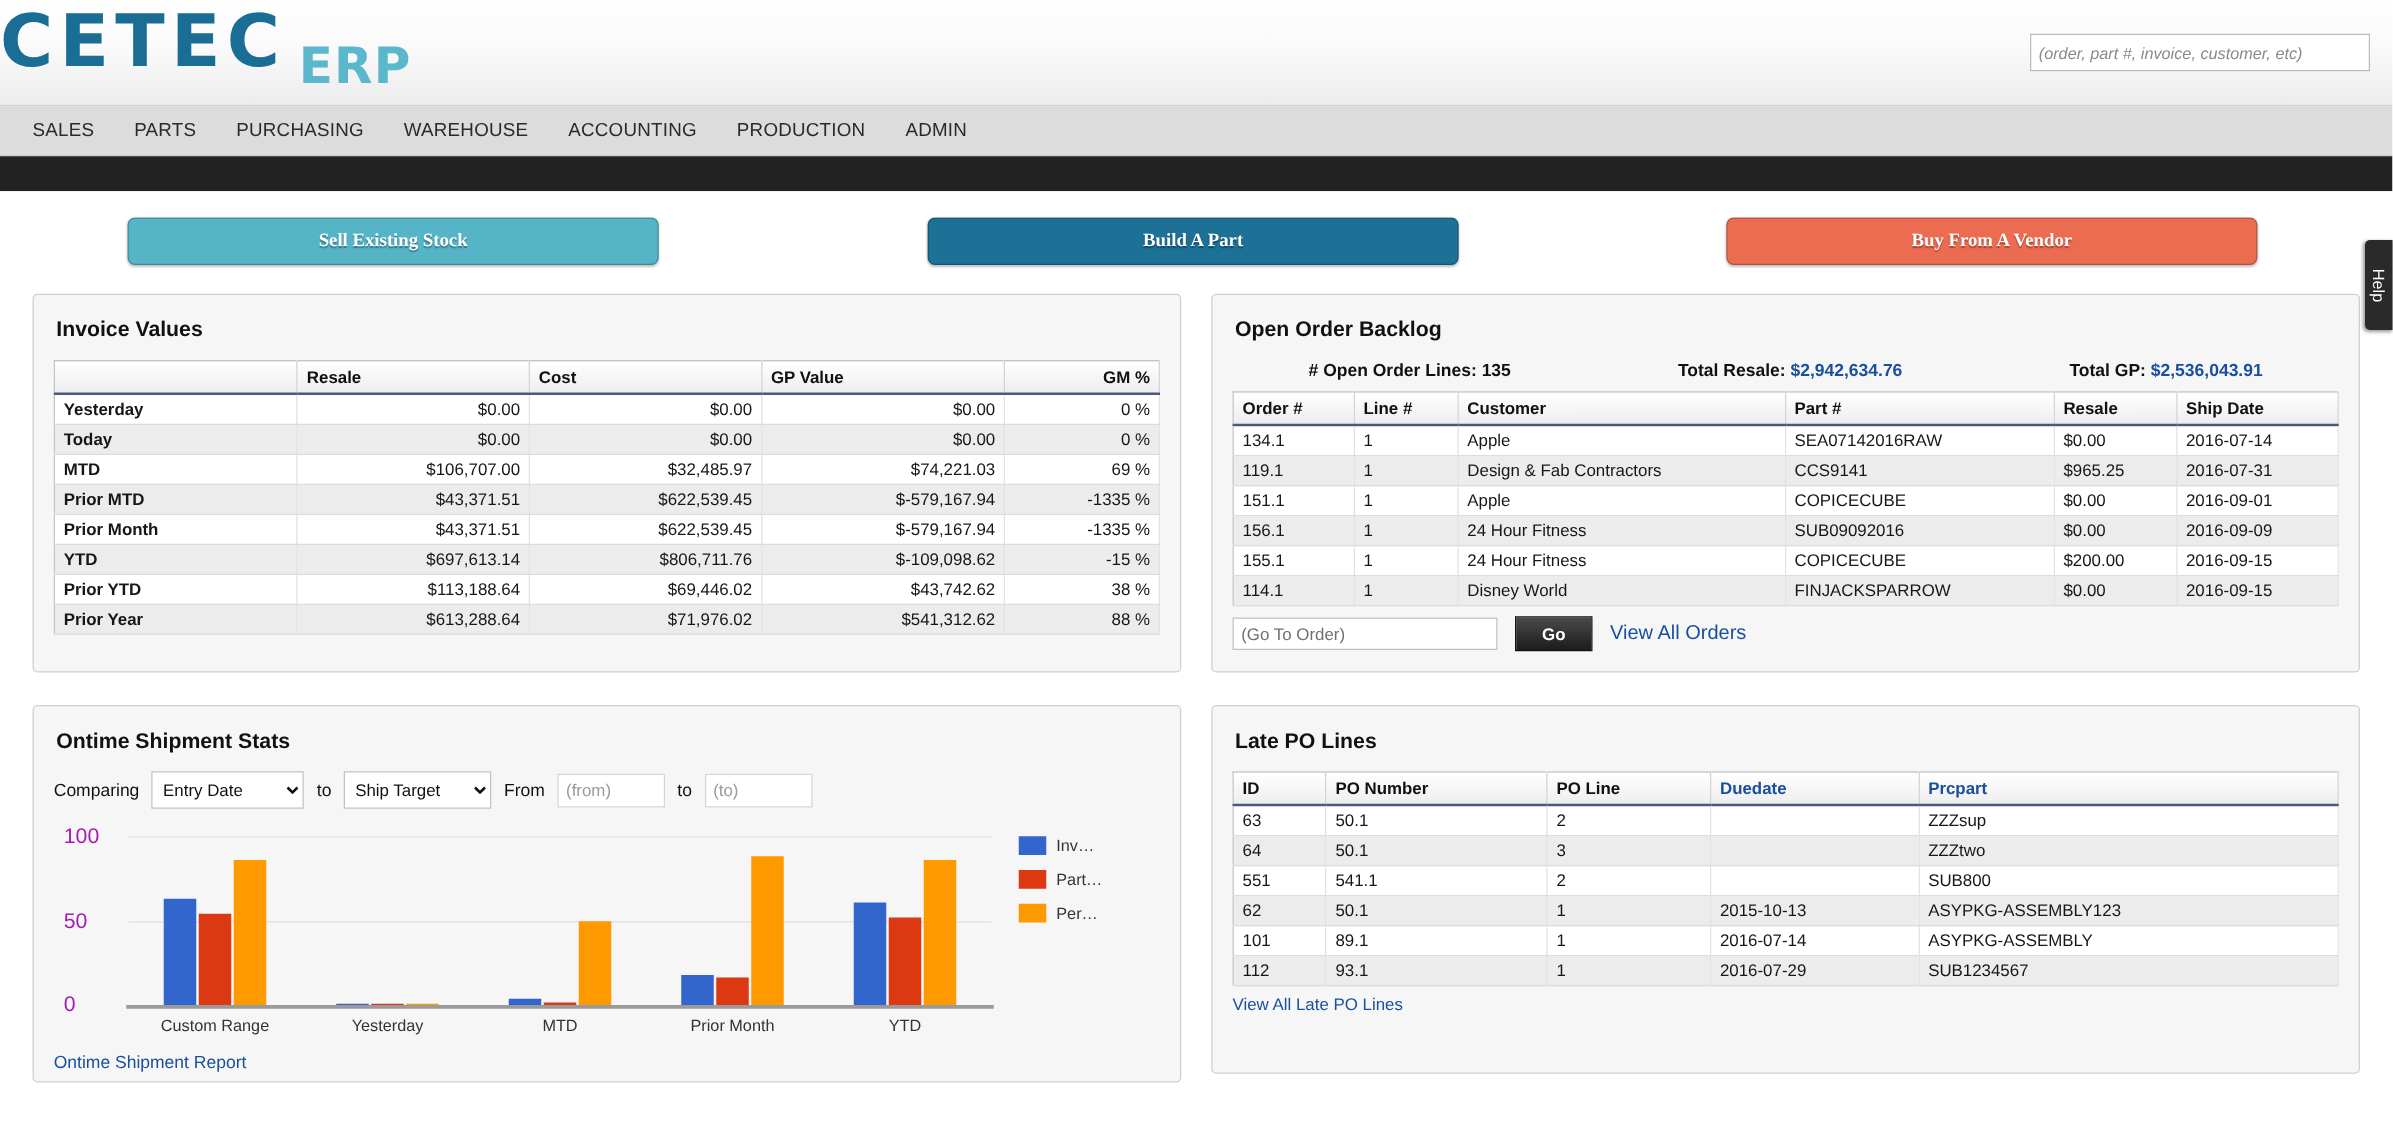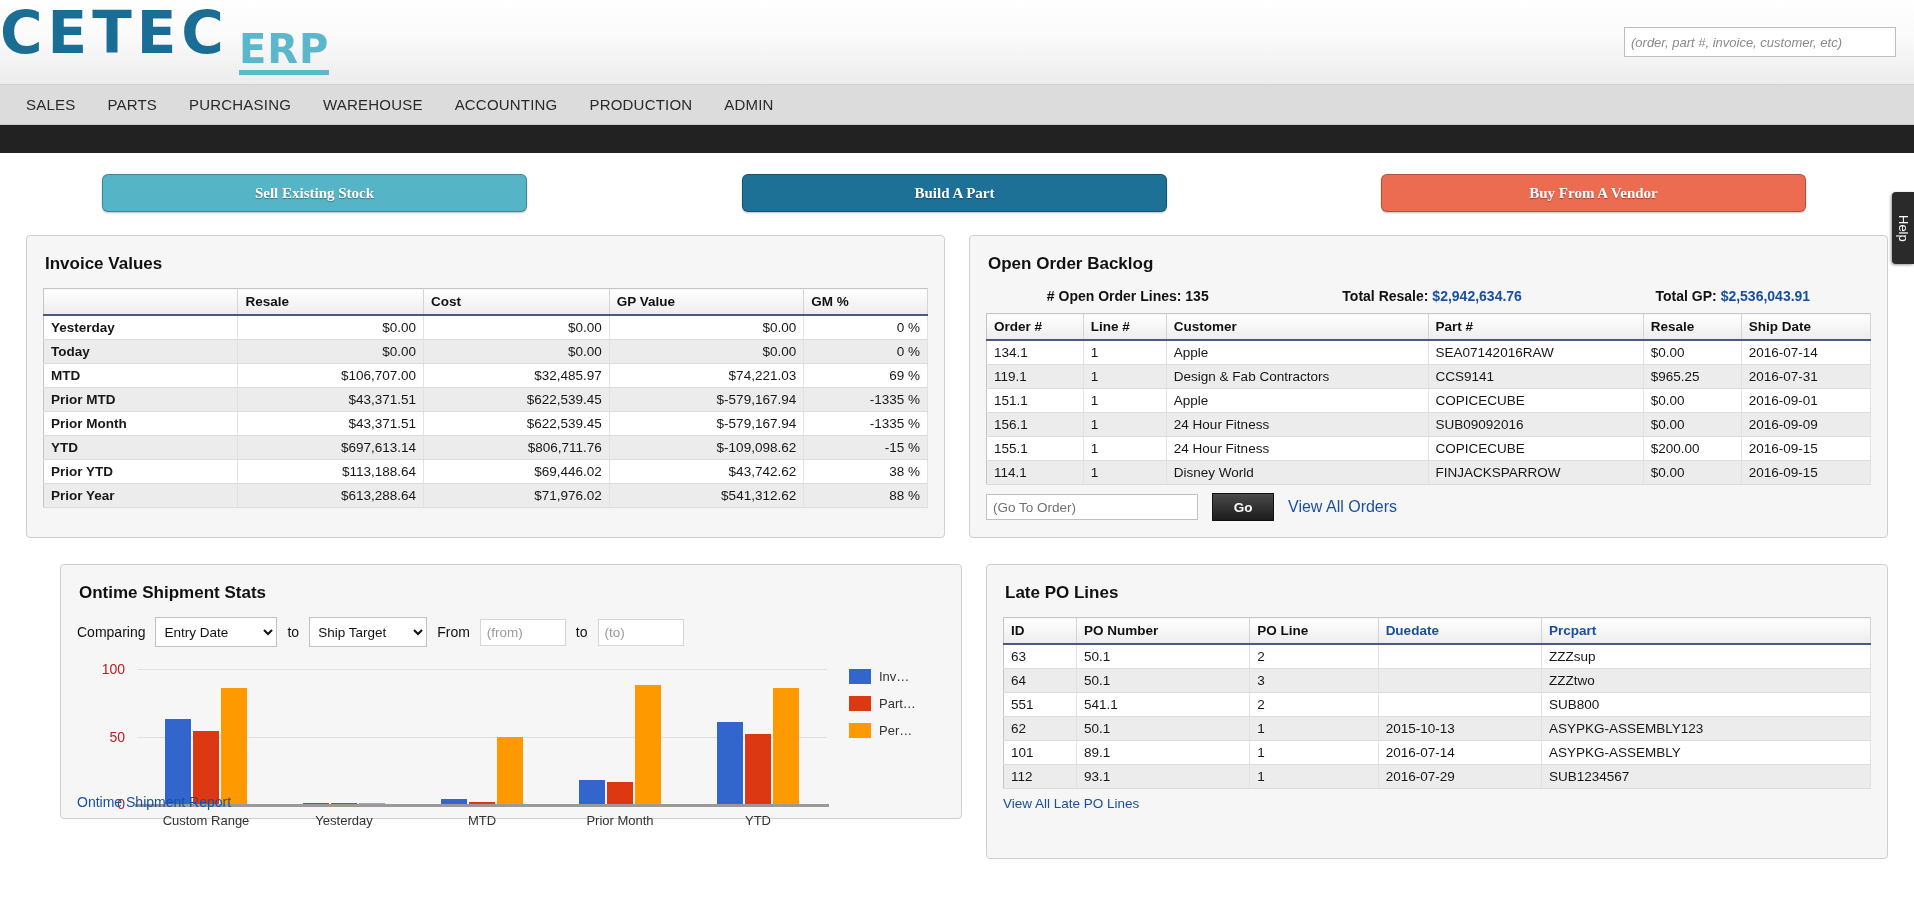--- a/index.html
+++ b/index.html
@@ -26,21 +26,21 @@
   .logo-cetec {
     font-size: 58px;
     font-weight: bold;
     letter-spacing: 5px;
     color: #1a6e96;
     font-family: "DejaVu Sans", sans-serif;
     line-height: 1;
   }
   .logo-erp-wrap {
     margin-left: 10px;
-    display: flex; flex-direction: column;
+    display: flex; flex-direction: row;
     align-items: stretch;
     padding-top: 10px;
     margin-top: 29px;
   }
   .logo-erp {
     font-size: 40px; font-weight: bold;
     color: #5bb7cc;
     letter-spacing: 1px;
     font-family: "DejaVu Sans", sans-serif;
     line-height: 0.95;
@@ -173,21 +173,21 @@
   table.grid tr.alt td { background: #ececec; }
   td.num { text-align: right; }
   td.lbl { font-weight: bold; }
   .lnk { color: #1a4fa0; cursor: pointer; }
 
   
   #tbl-invoice th:nth-child(1), #tbl-invoice td:nth-child(1) { width: 22%; }
   #tbl-invoice th:nth-child(2), #tbl-invoice td:nth-child(2) { width: 21%; }
   #tbl-invoice th:nth-child(3), #tbl-invoice td:nth-child(3) { width: 21%; }
   #tbl-invoice th:nth-child(4), #tbl-invoice td:nth-child(4) { width: 22%; }
-  #tbl-invoice th:nth-child(5), #tbl-invoice td:nth-child(5) { width: 14%; }
+  #tbl-invoice th:nth-child(5), #tbl-invoice td:nth-child(5) { width: 14%; text-align: right; }
 
   
   .backlog-summary {
     display: flex;
     justify-content: space-around;
     font-size: 14px;
     font-weight: bold;
     color: #111111;
     margin-bottom: 9px;
     padding: 0 4px;
@@ -262,22 +262,21 @@
     position: absolute; left: 0; width: 100%;
     height: 1px; background: #e0e0e0;
   }
   #axis-base {
     position: absolute; left: 58px; top: 143px;
     width: 694px; height: 3px; background: #9a9a9a;
   }
   .ytick {
     position: absolute;
     right: 0;
-    font-size: 14px; color: #b91c1c;
-    text-align: right;
+    font-size: 17px; color: #a21caf;
     width: 40px;
     transform: translateY(-50%);
   }
   .bargroup {
     position: absolute;
     bottom: 0;
     display: flex; align-items: flex-end;
     gap: 2px;
     height: 100%;
   }
@@ -508,21 +507,21 @@
       <div class="backlog-foot">
         <input id="goto-order" type="text" placeholder="(Go To Order)" style="">
         <button id="go-btn">Go</button>
         <span class="lnk">View All Orders</span>
       </div>
     </div>
   </div>
 
   <div class="panel-row">
 
-    <div class="panel" style="height:255px;margin-left:34px;">
+    <div class="panel" style="height:302px;">
       <div class="panel-title">Ontime Shipment Stats</div>
 
       <div class="ontime-controls">
         <span>Comparing</span>
         <select class="sel" id="sel-from-field"><option>Entry Date</option><option>Ship Target</option><option>Invoice Date</option></select>
         <span>to</span>
         <select class="sel" id="sel-to-field"><option>Ship Target</option><option>Entry Date</option><option>Invoice Date</option></select>
         <span>From</span>
         <input class="datefield" id="date-from" type="text" placeholder="(from)" style="">
         <span>to</span>

